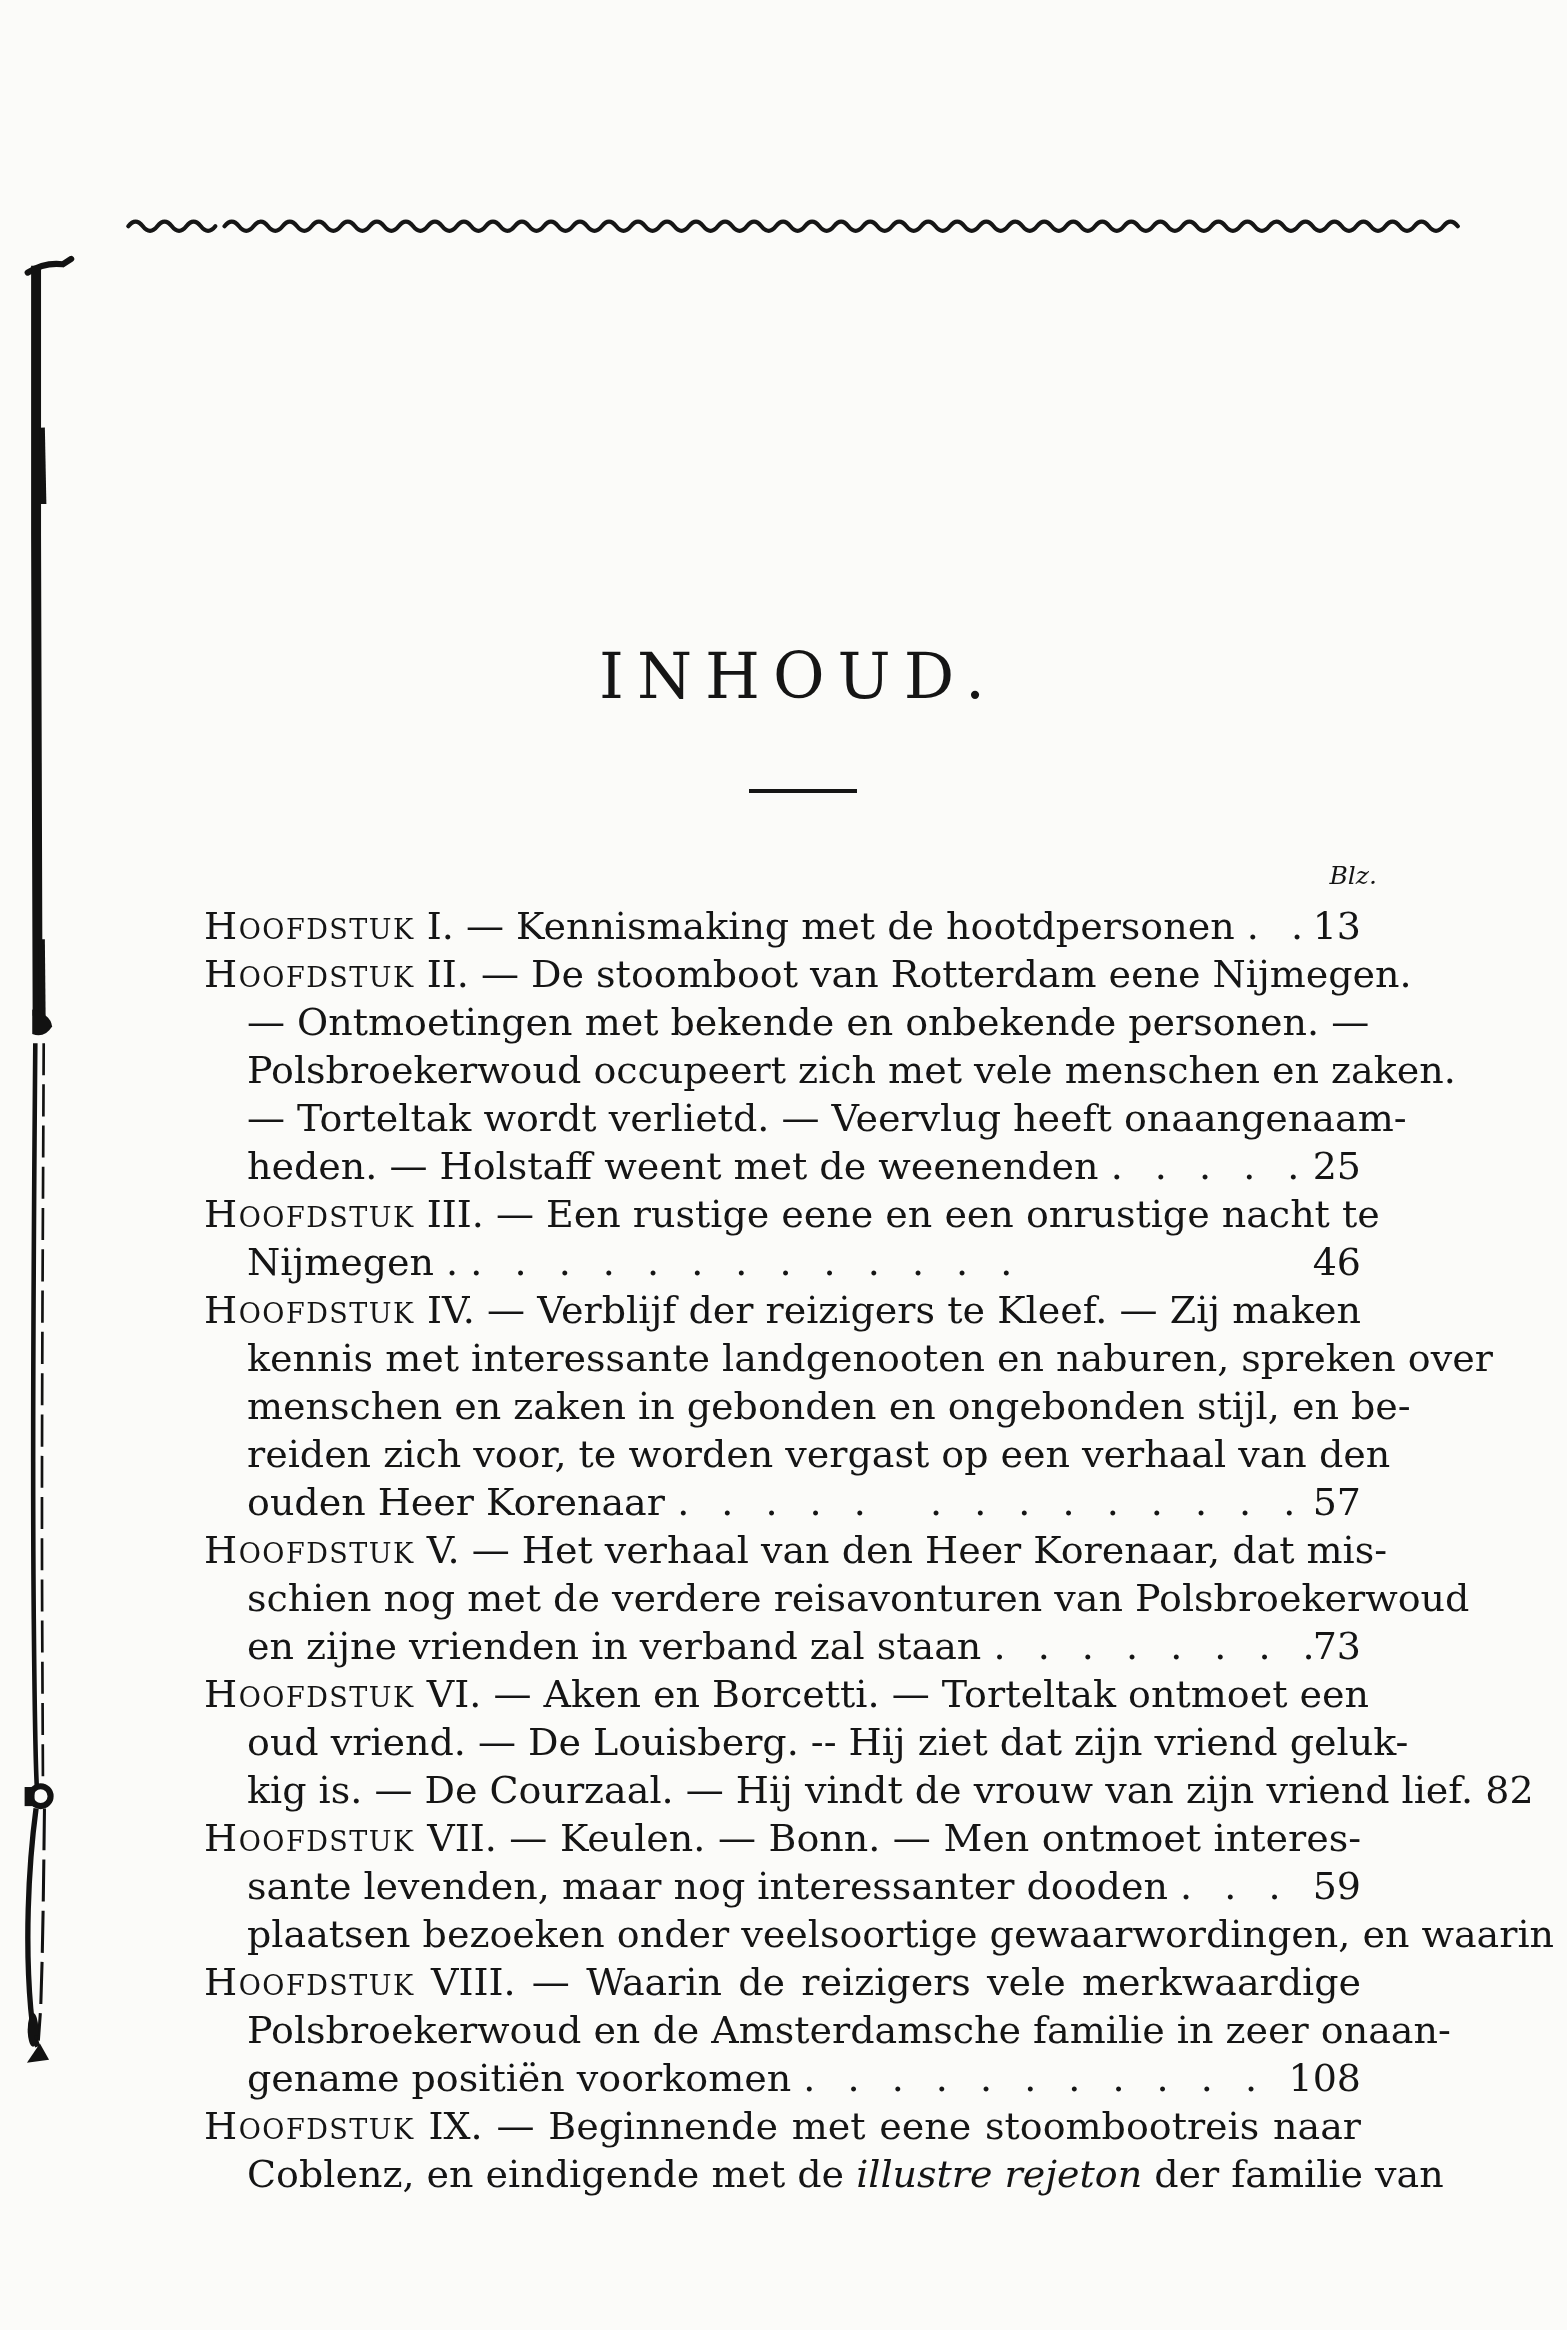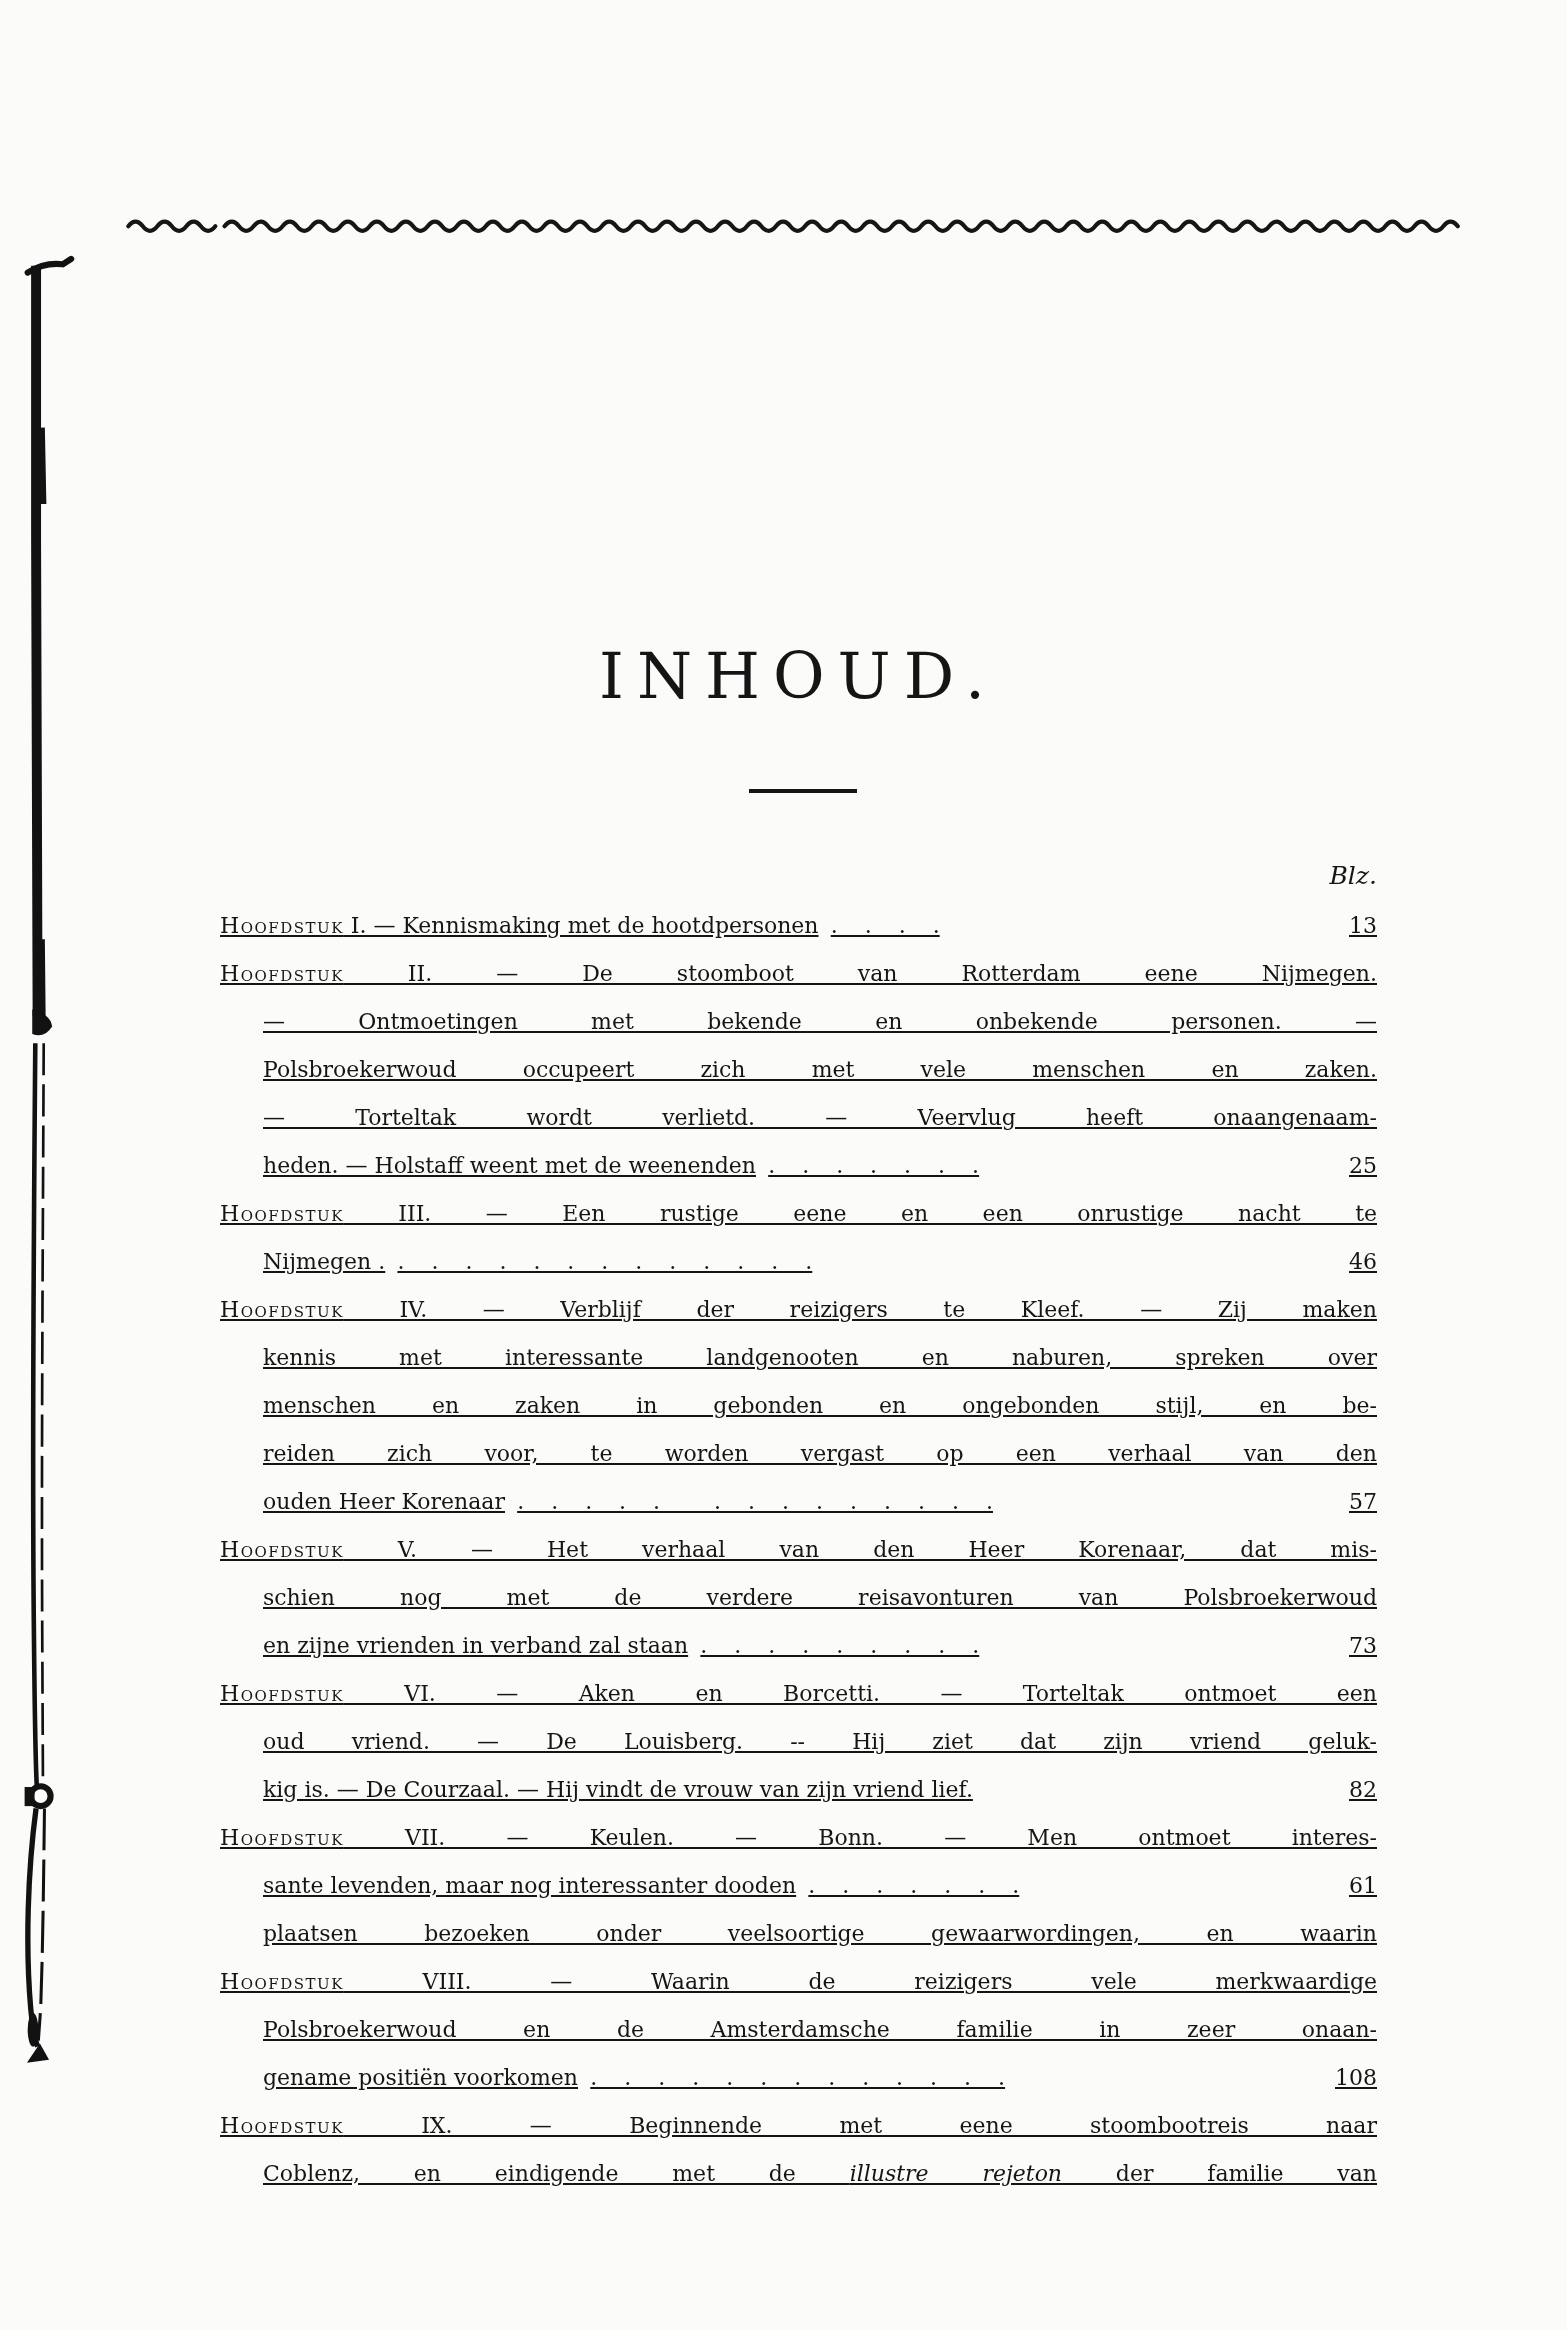--- a/index.html
+++ b/index.html
@@ -25,22 +25,22 @@
   }
   .title-rule{
     position:absolute;left:749px;top:789px;width:108px;height:3.8px;
     background:var(--ink);
   }
   .blz-label{
     position:absolute;left:220px;top:862px;width:1157px;
     text-align:right;font-size:25px;line-height:1.1;font-style:italic;
   }
   .toc{
-    position:absolute;left:220px;top:902px;width:1157px;
-    font-size:22px;line-height:48px;text-decoration:underline;
+    position:absolute;left:204px;top:902px;width:1157px;
+    font-size:38px;line-height:48px;
   }
   .toc-line{min-height:48px;}
   .toc-line.justify{
     text-align:justify;
     text-align-last:justify;
     text-justify:inter-word;
     white-space:normal;
   }
   .toc-line.pageline{
     display:flex;
@@ -134,21 +134,21 @@
     <div class="toc-line indent justify"><span class="txt"><span>oud vriend. — De Louisberg. -- Hij ziet dat zijn vriend geluk-</span></span></div>
     <div class="toc-line indent pageline">
       <span class="txt"><span>kig is. — De Courzaal. — Hij vindt de vrouw van zijn vriend lief.</span></span>
       <span class="leader"></span>
       <span class="pagenum">82</span>
     </div>
     <div class="toc-line justify"><span class="txt"><span class="sc">Hoofdstuk</span><span> VII. — Keulen. — Bonn. — Men ontmoet interes-</span></span></div>
     <div class="toc-line indent pageline">
       <span class="txt"><span>sante levenden, maar nog interessanter dooden</span></span>
       <span class="leader">. . . . . . .</span>
-      <span class="pagenum">61</span>
+      <span class="pagenum">59</span>
     </div>
     <div class="toc-line indent justify"><span class="txt"><span>plaatsen bezoeken onder veelsoortige gewaarwordingen, en waarin</span></span></div>
     <div class="toc-line justify"><span class="txt"><span class="sc">Hoofdstuk</span><span> VIII. — Waarin de reizigers vele merkwaardige</span></span></div>
     <div class="toc-line indent justify"><span class="txt"><span>Polsbroekerwoud en de Amsterdamsche familie in zeer onaan-</span></span></div>
     <div class="toc-line indent pageline">
       <span class="txt"><span>gename positiën voorkomen</span></span>
       <span class="leader">. . . . . . . . . . . . .</span>
       <span class="pagenum">108</span>
     </div>
     <div class="toc-line justify"><span class="txt"><span class="sc">Hoofdstuk</span><span> IX. — Beginnende met eene stoombootreis naar</span></span></div>

